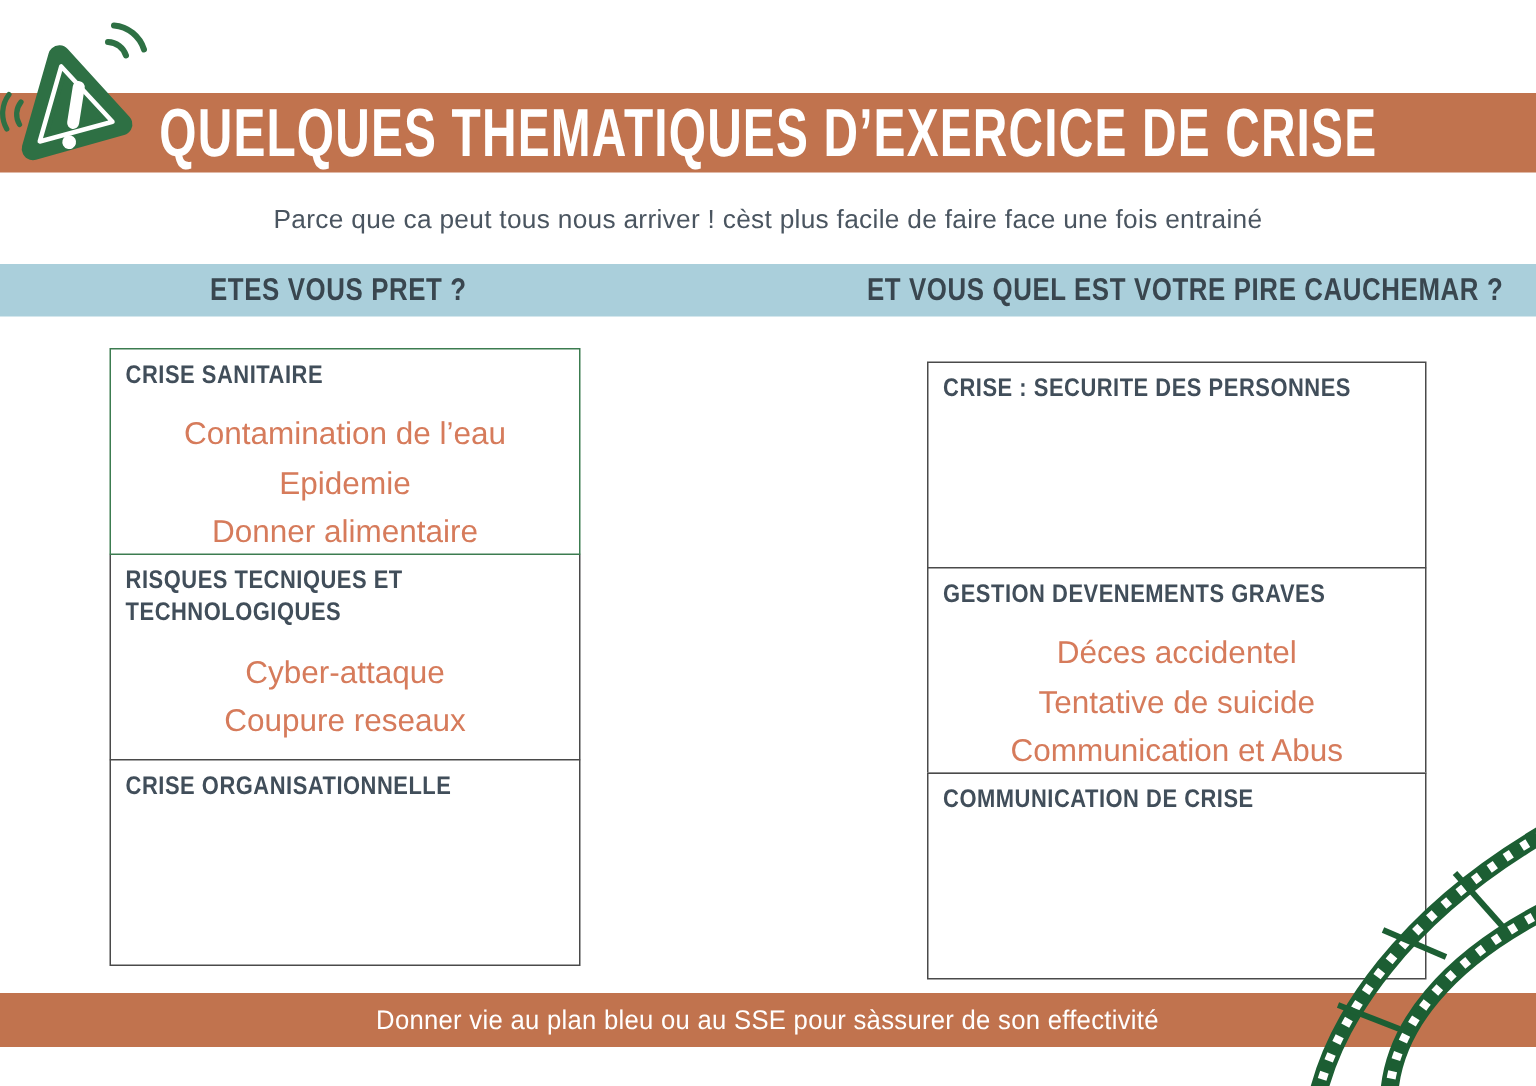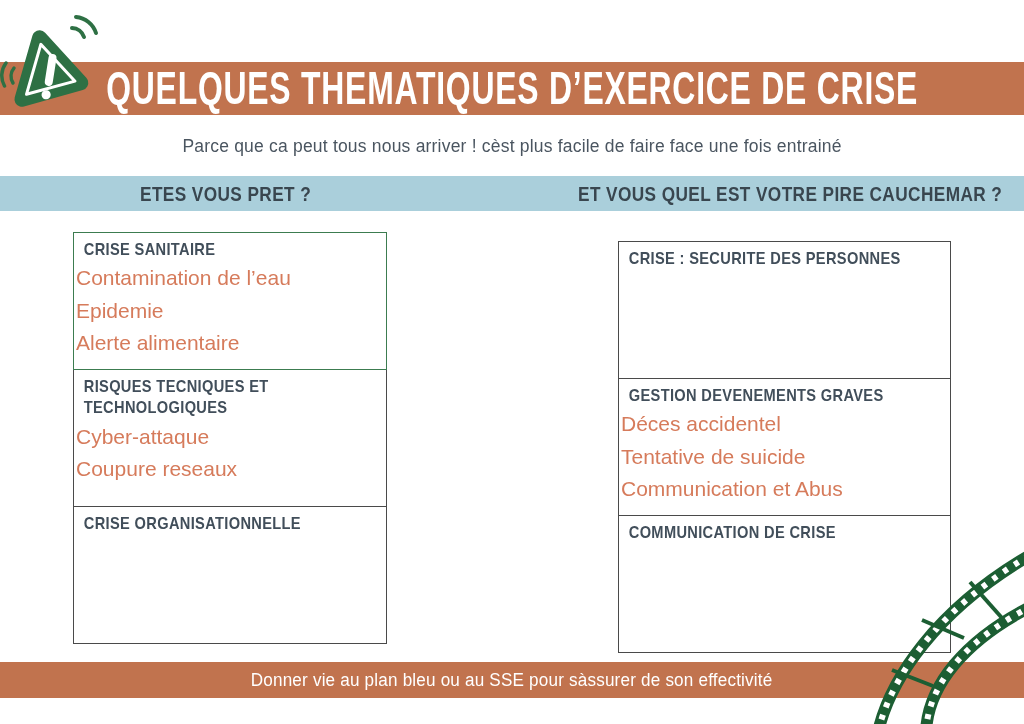--- a/index.html
+++ b/index.html
@@ -67,21 +67,21 @@
     overflow:hidden;
   }
   .box:first-child{margin-top:0;}
   .box.green-border{border-color:#3c7c50;z-index:2;position:relative;}
   .box-title{
     color:#414e5a;font-size:17px;font-weight:600;letter-spacing:.4px;
     transform:scaleX(0.86);transform-origin:left center;
     padding-left:9px;white-space:nowrap;line-height:1.25;
   }
   .box-title.wrap{white-space:normal;max-width:252px;}
-  .box-items{width:100%;margin-top:2px;}
+  .box-items{width:100%;text-align:center;margin-top:14px;}
   .box-item{color:var(--item-orange);}
   .box-item.lg{font-size:21px;line-height:1.55;}
   .box-item.md{font-size:18.5px;line-height:1.45;}
 
   
   .footer-bar{
     position:absolute;left:0;top:662px;width:1024px;height:36px;
     background:var(--orange);
     display:flex;align-items:center;justify-content:center;
   }
@@ -127,21 +127,21 @@
       <span class="condensed">ET VOUS QUEL EST VOTRE PIRE CAUCHEMAR ?</span>
     </div>
   </div>
 
   <div class="column left">
       <div class="box green-border">
         <div class="box-title">CRISE SANITAIRE</div>
         <div class="box-items">
           <div class="box-item lg">Contamination de l’eau</div>
           <div class="box-item lg">Epidemie</div>
-          <div class="box-item lg">Alerte alimentaire</div>
+          <div class="box-item lg">Donner alimentaire</div>
         </div>
       </div>
       <div class="box">
         <div class="box-title wrap">RISQUES TECNIQUES ET TECHNOLOGIQUES</div>
         <div class="box-items">
           <div class="box-item lg">Cyber-attaque</div>
           <div class="box-item lg">Coupure reseaux</div>
         </div>
       </div>
       <div class="box">

